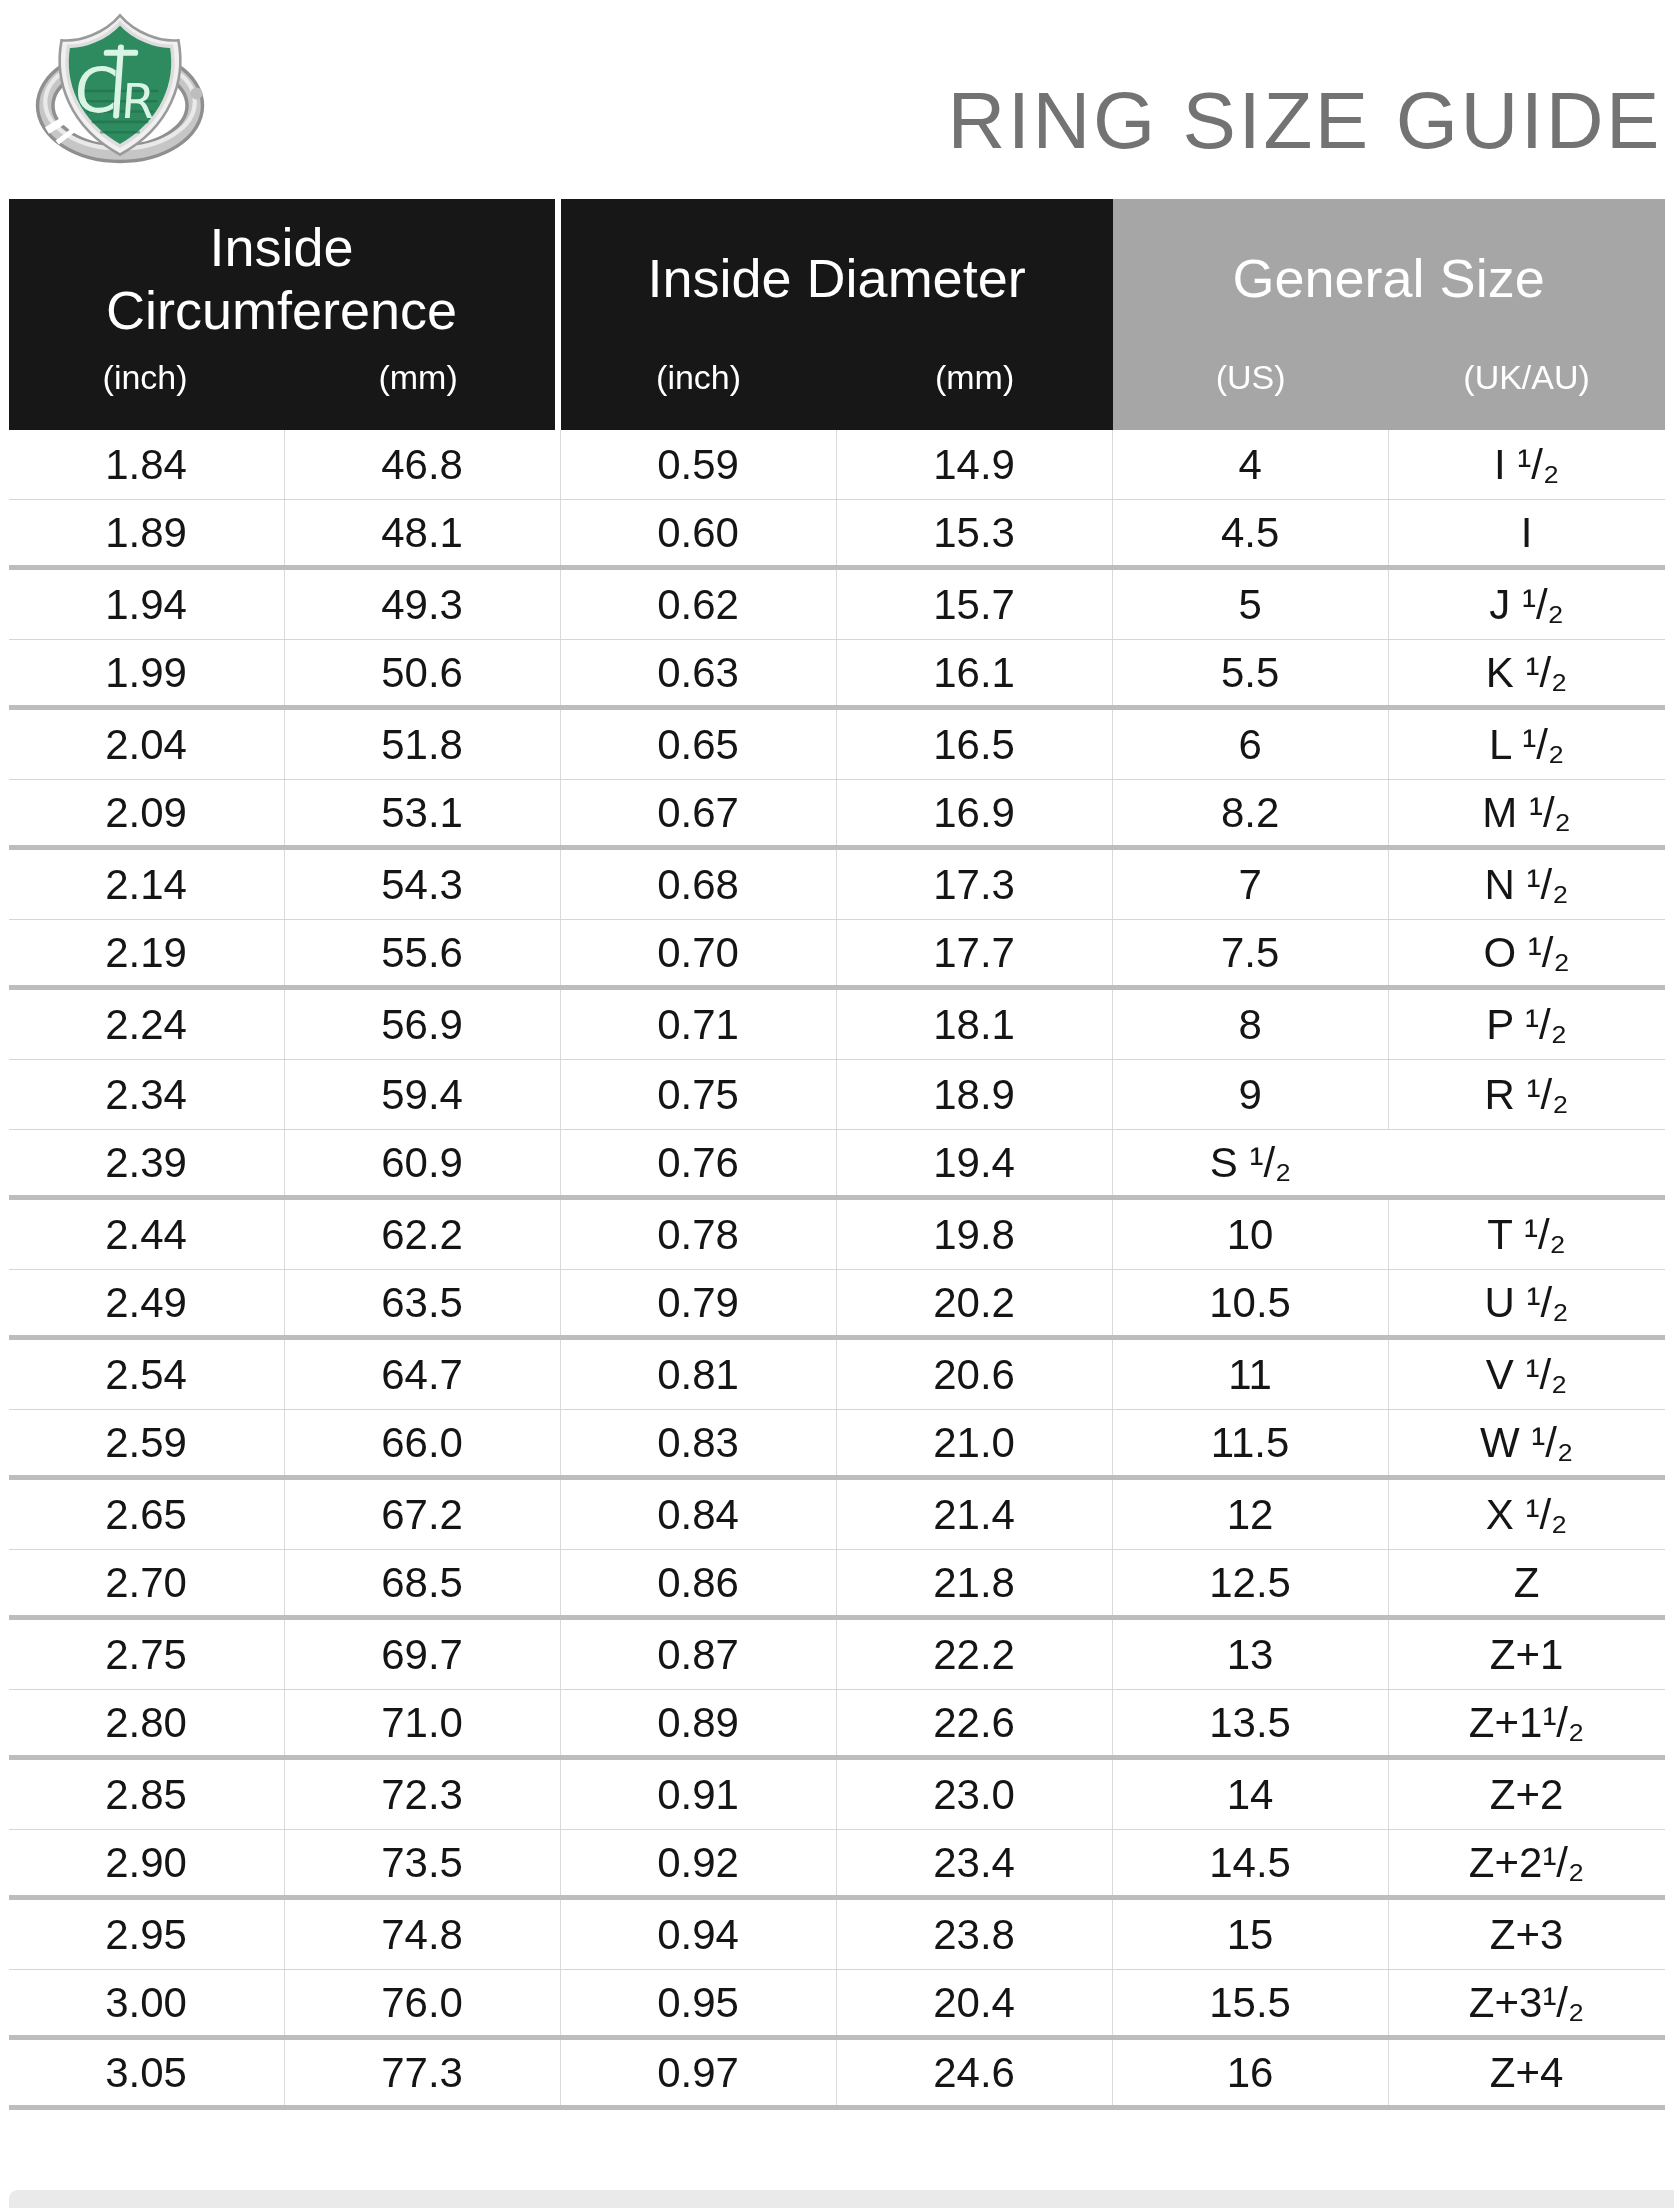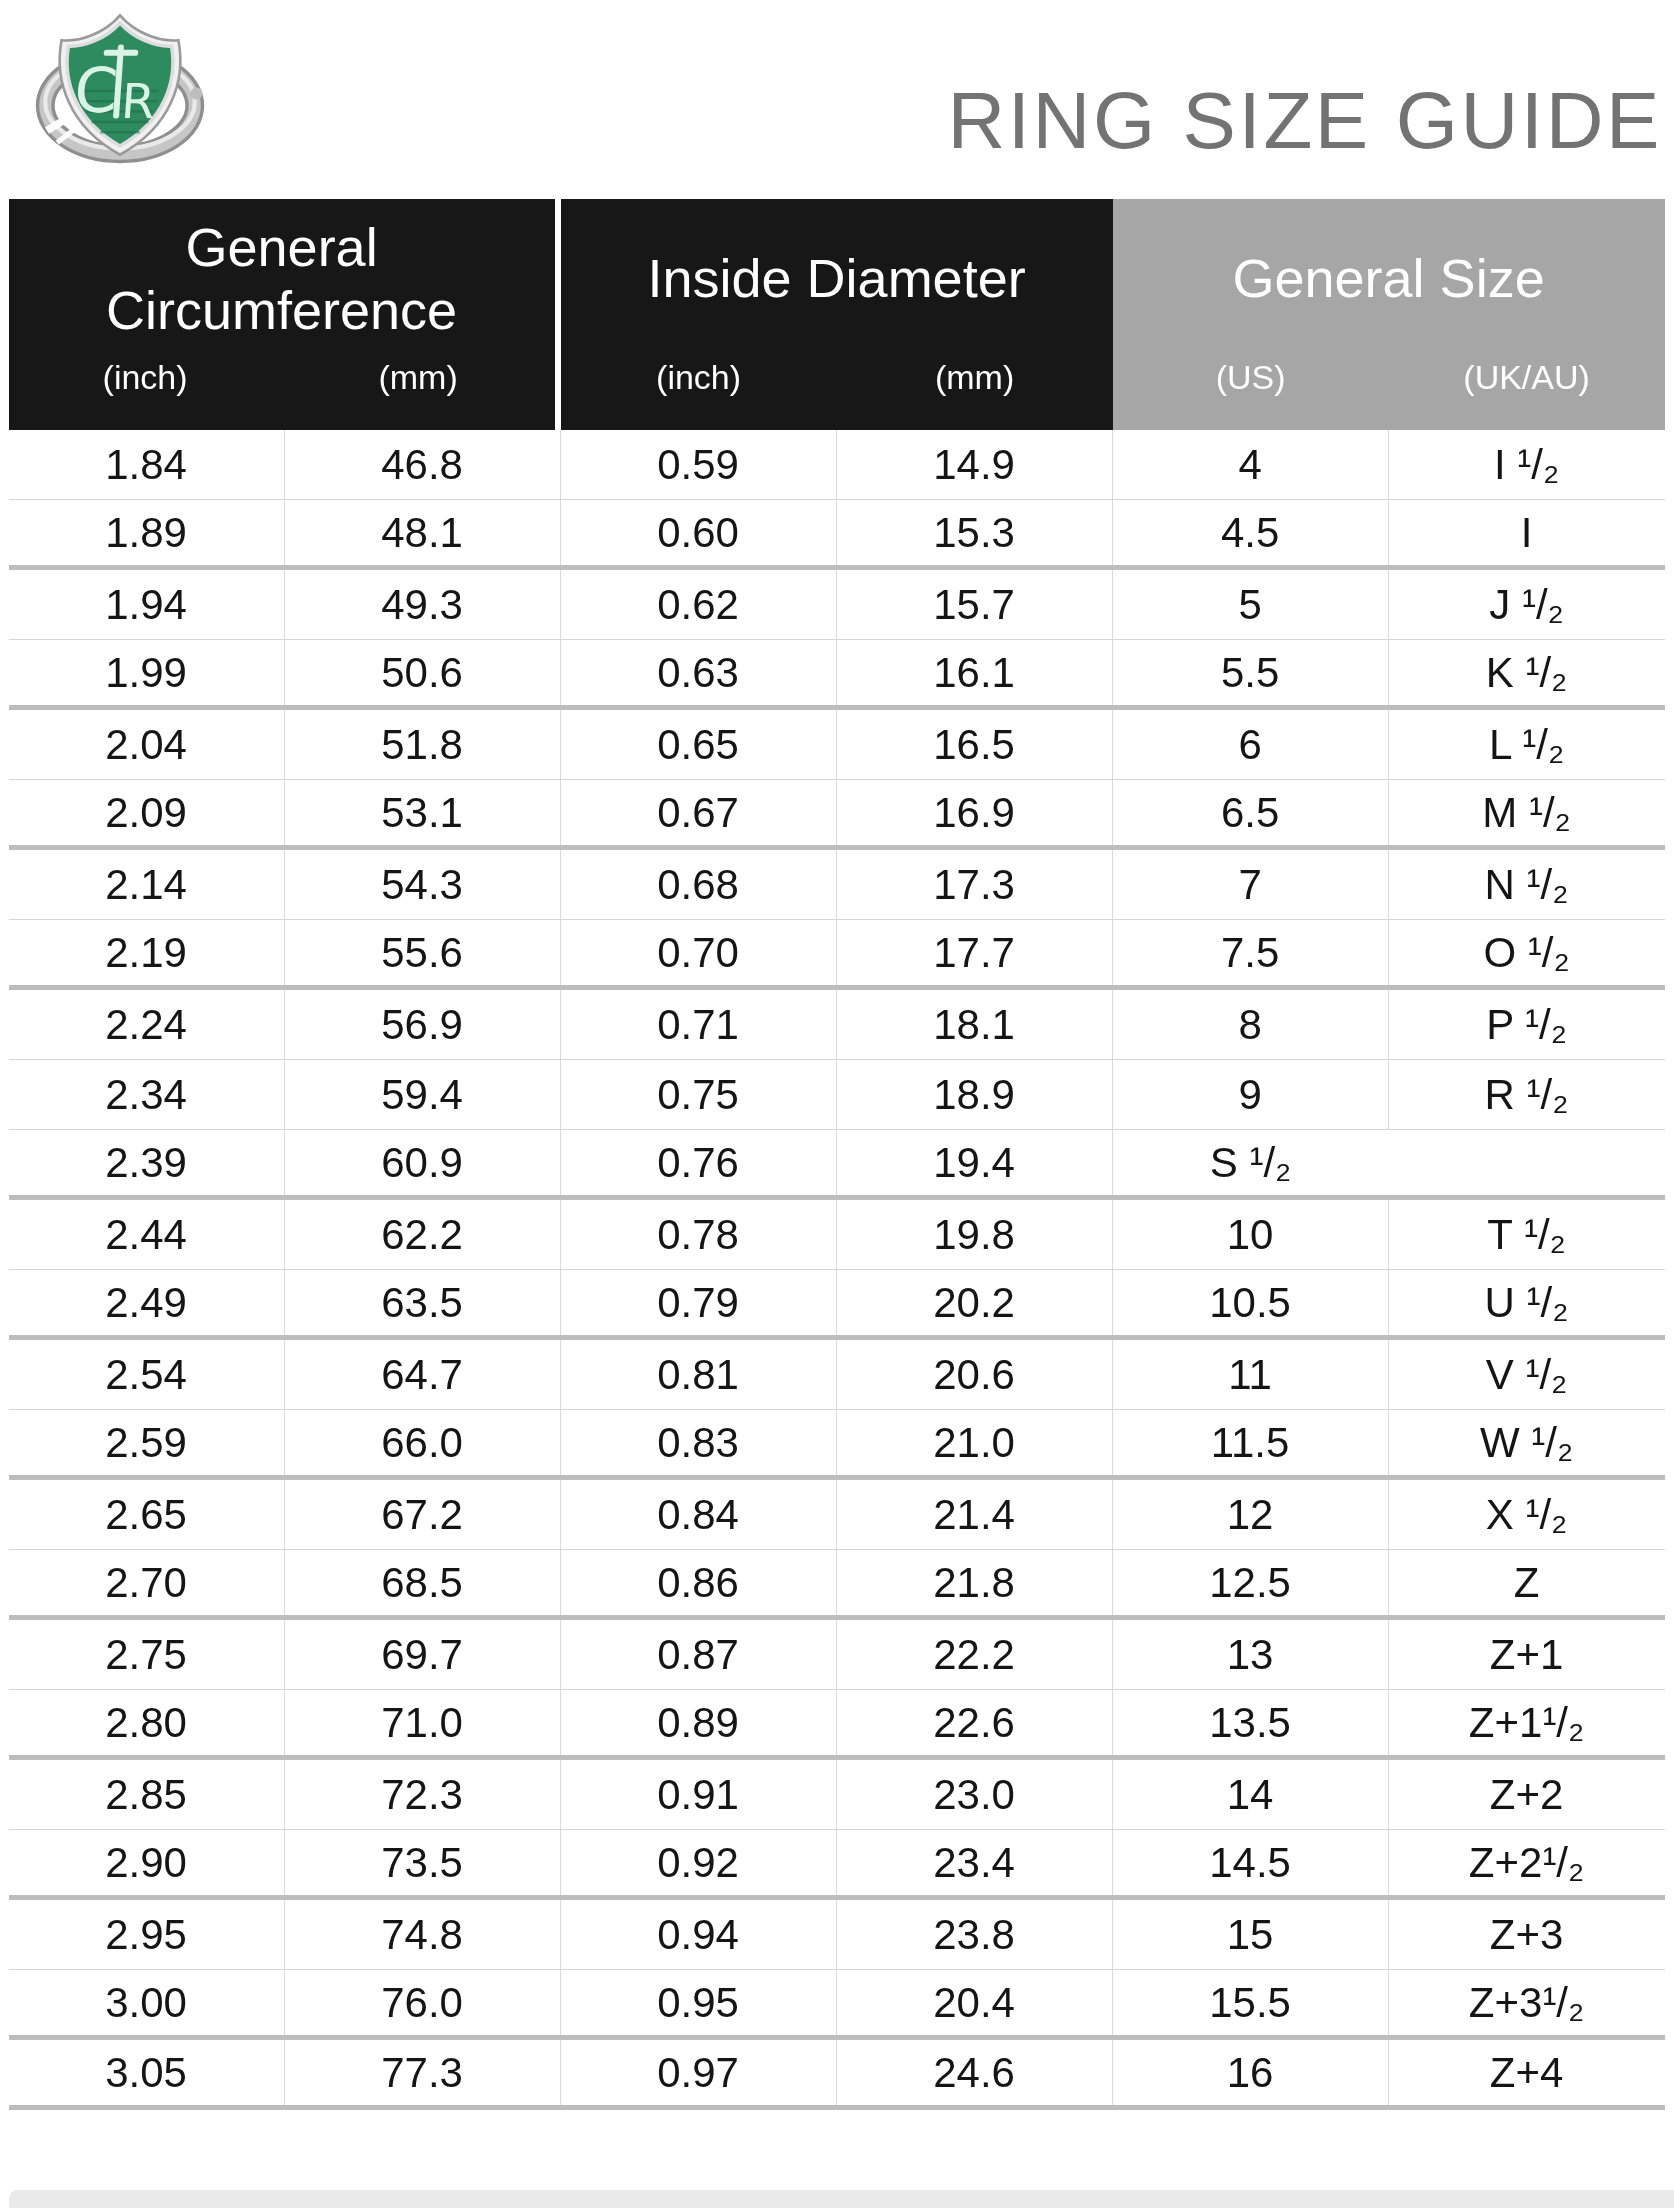--- a/index.html
+++ b/index.html
@@ -93,21 +93,21 @@
     </g>
   </svg>
 </div>
 
 <div class="page-title">RING SIZE GUIDE</div>
 
 <div class="size-table">
   <div class="thead">
 
     <div class="hgroup dark gap-right">
-      <div class="hgroup-title narrow">General Circumference</div>
+      <div class="hgroup-title narrow">Inside Circumference</div>
       <div class="hsubs">
         <div class="hsub">(inch)</div>
         <div class="hsub">(mm)</div>
       </div>
     </div>
 
     <div class="hgroup dark">
       <div class="hgroup-title">Inside Diameter</div>
       <div class="hsubs">
         <div class="hsub">(inch)</div>
@@ -163,21 +163,21 @@
         <div class="td">0.65</div>
         <div class="td">16.5</div>
         <div class="td">6</div>
         <div class="td">L ¹/₂</div>
       </div>
       <div class="tr thick">
         <div class="td">2.09</div>
         <div class="td">53.1</div>
         <div class="td">0.67</div>
         <div class="td">16.9</div>
-        <div class="td">6.5</div>
+        <div class="td">8.2</div>
         <div class="td">M ¹/₂</div>
       </div>
       <div class="tr">
         <div class="td">2.14</div>
         <div class="td">54.3</div>
         <div class="td">0.68</div>
         <div class="td">17.3</div>
         <div class="td">7</div>
         <div class="td">N ¹/₂</div>
       </div>

